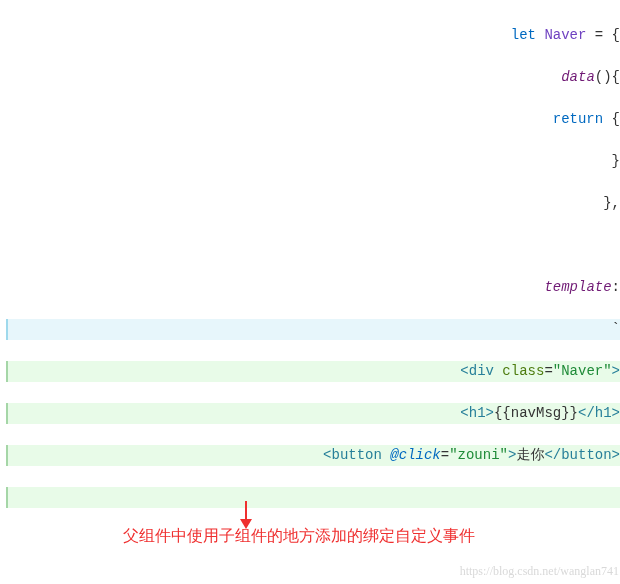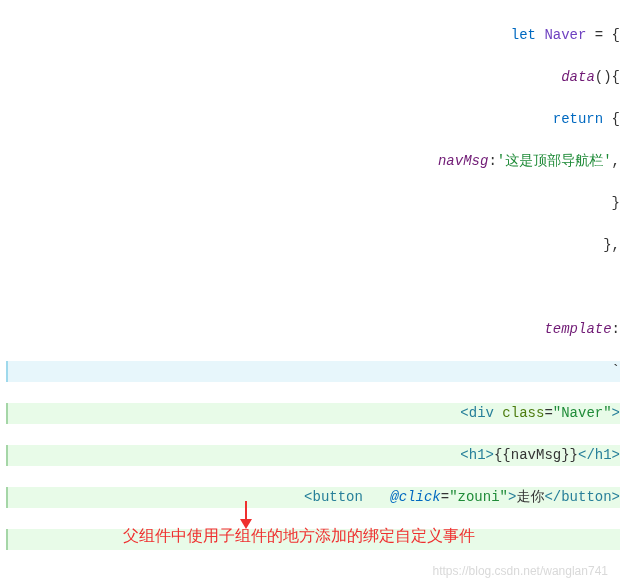--- a/index.html
+++ b/index.html
@@ -19,21 +19,21 @@
     padding: 4px 0 0 6px;
     white-space: pre;
   }
   .kw { color: #0069c0; }
   .var { color: #6f42c1; }
   .prop { color: #701a75; font-style: italic; }
   .str { color: #1f8b38; }
   .num { color: #1f8b38; }
   .tag { color: #267f99; }
   .attr { color: #4d7c0f; }
-  .directive { color: #0069c0; font-style: italic; margin-left: 19px; }
+  .directive { color: #0069c0; font-style: italic; }
 
   .hl-blue { background: #e7f6fb; border-left: 2px solid #9fd9ec; }
   .hl-green { background: #e8fbe8; border-left: 2px solid #a5d6a7; }
   .line { display: block; padding-left: 4px; text-align: right; }
   .arrow-svg {
     position: absolute;
     left: 236px;
     top: 501px;
     pointer-events: none;
   }
@@ -43,35 +43,34 @@
     top: 525px;
     color: #ef2f2f;
     font-family: "Microsoft YaHei", sans-serif;
     font-size: 16px;
     line-height: 1.35;
     width: 410px;
     white-space: normal;
   }
   .watermark {
     position: absolute;
-    right: 12px;
+    right: 1px;
     bottom: 4px;
-    font-family: Liberation Sans, sans-serif;
+    font-family: Liberation Serif, serif;
     font-size: 12px;
     color: #d9d9d9;
   }
 </style>
 </head>
 <body>
 
 <div class="page">
 <span class="line"><span class="kw">let</span> <span class="var">Naver</span> = {</span>
 <span class="line">    <span class="prop">data</span>(){</span>
 <span class="line">        <span class="kw">return</span> {</span>
-<span class="line">            <span class="prop">navMsg</span>:<span class="str">'这是顶部导航栏'</span>,</span>
 <span class="line">        }</span>
 <span class="line">    },</span>
 <span class="line"> </span>
 <span class="line">    <span class="prop">template</span>:</span>
 <span class="line hl-blue">    `</span>
 <span class="line hl-green">    <span class="tag">&lt;div </span><span class="attr">class</span><span>=</span><span class="str">"Naver"</span><span class="tag">&gt;</span></span>
 <span class="line hl-green">            <span class="tag">&lt;h1&gt;</span><span>{{navMsg}}</span><span class="tag">&lt;/h1&gt;</span></span>
 <span class="line hl-green">            <span class="tag">&lt;button </span><span class="directive">@click</span><span>=</span><span class="str">"zouni"</span><span class="tag">&gt;</span><span>走你</span><span class="tag">&lt;/button&gt;</span></span>
 <span class="line hl-green"> </span>
 

